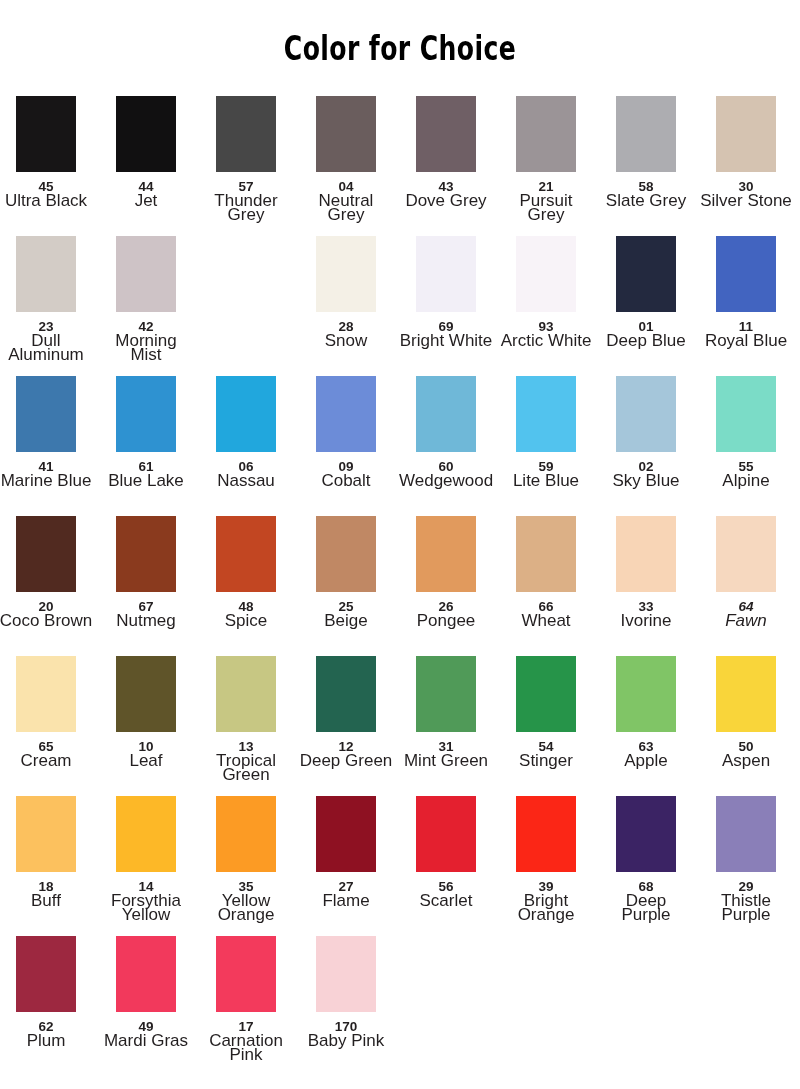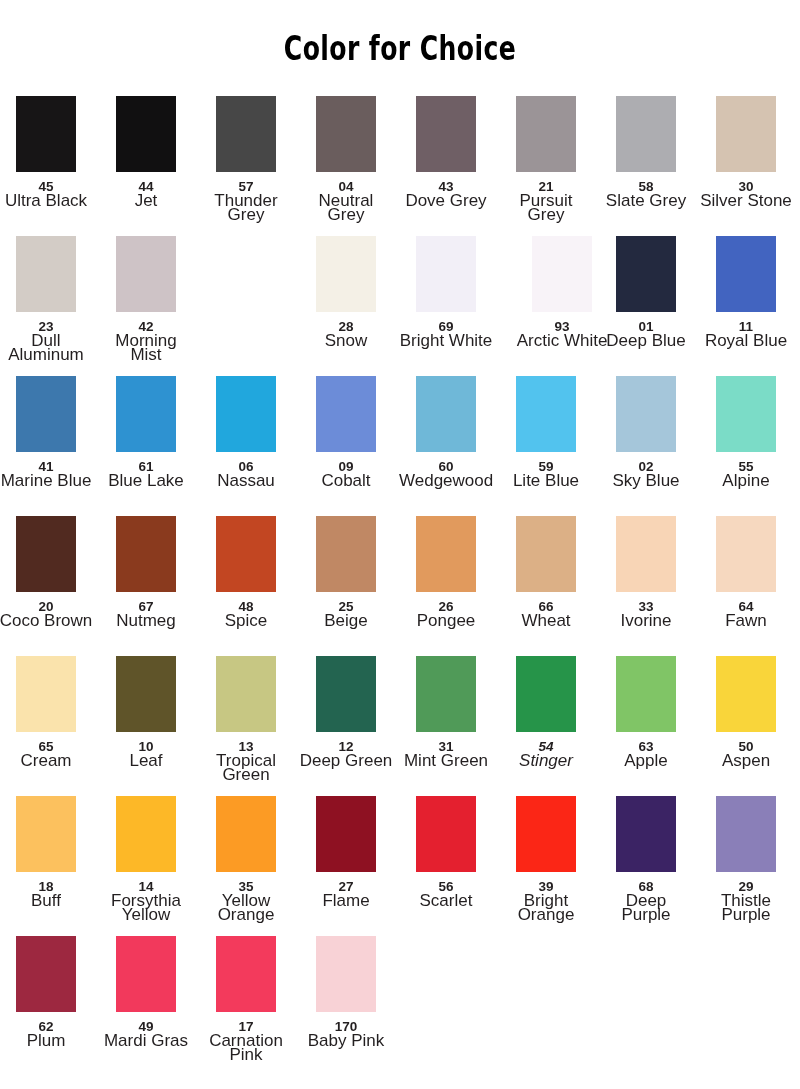--- a/index.html
+++ b/index.html
@@ -138,21 +138,21 @@
         <div class="swatch-cell" style="left: 299px;">
           <div class="swatch-chip" title="Snow" style="width: 60px; height: 76px; background: rgb(244, 240, 230);"></div>
           <div class="swatch-code">28</div>
           <div class="swatch-name">Snow</div>
         </div>
         <div class="swatch-cell" style="left: 399px;">
           <div class="swatch-chip" title="Bright White" style="width: 60px; height: 76px; background: rgb(242, 239, 247);"></div>
           <div class="swatch-code">69</div>
           <div class="swatch-name">Bright White</div>
         </div>
-        <div class="swatch-cell" style="left: 515px;">
+        <div class="swatch-cell" style="left: 499px;">
           <div class="swatch-chip" title="Arctic White" style="width: 60px; height: 76px; background: rgb(248, 243, 248);"></div>
           <div class="swatch-code">93</div>
           <div class="swatch-name">Arctic White</div>
         </div>
         <div class="swatch-cell" style="left: 599px;">
           <div class="swatch-chip" title="Deep Blue" style="width: 60px; height: 76px; background: rgb(35, 41, 63);"></div>
           <div class="swatch-code">01</div>
           <div class="swatch-name">Deep Blue</div>
         </div>
         <div class="swatch-cell" style="left: 699px;">
@@ -232,21 +232,21 @@
         <div class="swatch-cell" style="left: 499px;">
           <div class="swatch-chip" title="Wheat" style="width: 60px; height: 76px; background: rgb(220, 176, 134);"></div>
           <div class="swatch-code">66</div>
           <div class="swatch-name">Wheat</div>
         </div>
         <div class="swatch-cell" style="left: 599px;">
           <div class="swatch-chip" title="Ivorine" style="width: 60px; height: 76px; background: rgb(248, 213, 182);"></div>
           <div class="swatch-code">33</div>
           <div class="swatch-name">Ivorine</div>
         </div>
-        <div class="swatch-cell" style="left: 699px;">
+        <div class="swatch-cell" style="left: 699px; font-style: italic;">
           <div class="swatch-chip" title="Fawn" style="width: 60px; height: 76px; background: rgb(246, 216, 191);"></div>
           <div class="swatch-code">64</div>
           <div class="swatch-name">Fawn</div>
         </div>
       </div>
       <div class="swatch-row" style="height: 140px;">
         <div class="swatch-cell" style="left: -1px;">
           <div class="swatch-chip" title="Cream" style="width: 60px; height: 76px; background: rgb(250, 227, 172);"></div>
           <div class="swatch-code">65</div>
           <div class="swatch-name">Cream</div>
@@ -264,21 +264,21 @@
         <div class="swatch-cell" style="left: 299px;">
           <div class="swatch-chip" title="Deep Green" style="width: 60px; height: 76px; background: rgb(35, 100, 80);"></div>
           <div class="swatch-code">12</div>
           <div class="swatch-name">Deep Green</div>
         </div>
         <div class="swatch-cell" style="left: 399px;">
           <div class="swatch-chip" title="Mint Green" style="width: 60px; height: 76px; background: rgb(80, 154, 88);"></div>
           <div class="swatch-code">31</div>
           <div class="swatch-name">Mint Green</div>
         </div>
-        <div class="swatch-cell" style="left: 499px; font-style: italic;">
+        <div class="swatch-cell" style="left: 499px;">
           <div class="swatch-chip" title="Stinger" style="width: 60px; height: 76px; background: rgb(38, 148, 73);"></div>
           <div class="swatch-code">54</div>
           <div class="swatch-name">Stinger</div>
         </div>
         <div class="swatch-cell" style="left: 599px;">
           <div class="swatch-chip" title="Apple" style="width: 60px; height: 76px; background: rgb(128, 197, 102);"></div>
           <div class="swatch-code">63</div>
           <div class="swatch-name">Apple</div>
         </div>
         <div class="swatch-cell" style="left: 699px;">

